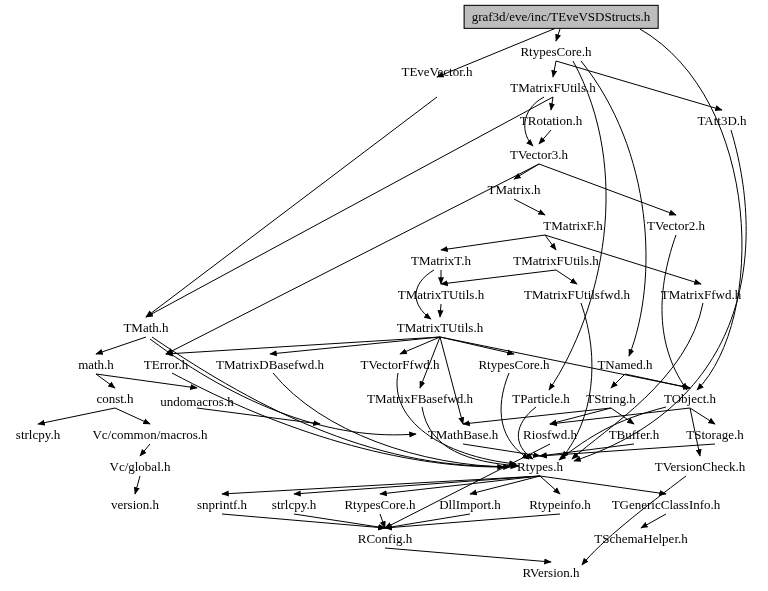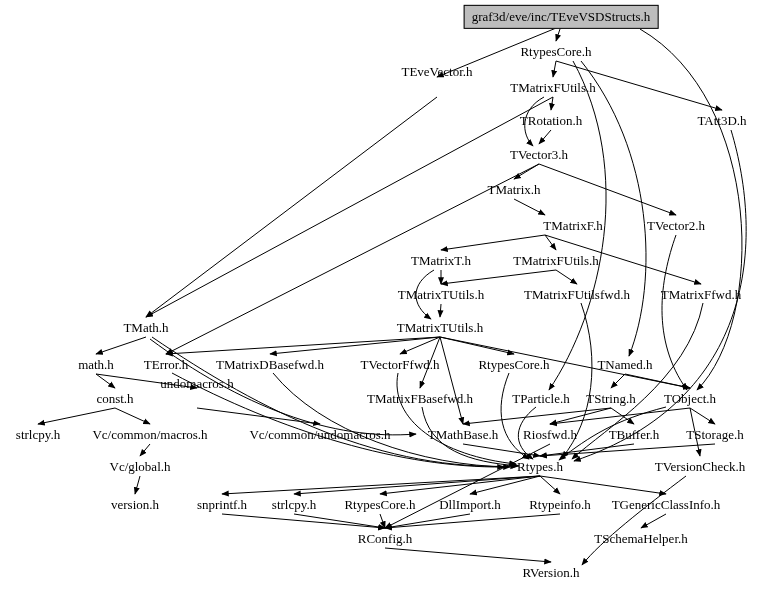--- a/index.html
+++ b/index.html
@@ -126,28 +126,27 @@
   <div class="node" style="left:701px;top:295px">TMatrixFfwd.h</div>
   <div class="node" style="left:146px;top:328px">TMath.h</div>
   <div class="node" style="left:440px;top:328px">TMatrixTUtils.h</div>
   <div class="node" style="left:96px;top:365px">math.h</div>
   <div class="node" style="left:166px;top:365px">TError.h</div>
   <div class="node" style="left:270px;top:365px">TMatrixDBasefwd.h</div>
   <div class="node" style="left:400px;top:365px">TVectorFfwd.h</div>
   <div class="node" style="left:514px;top:365px">RtypesCore.h</div>
   <div class="node" style="left:625px;top:365px">TNamed.h</div>
   <div class="node" style="left:115px;top:399px">const.h</div>
-  <div class="node" style="left:197px;top:384px">undomacros.h</div>
+  <div class="node" style="left:197px;top:402px">undomacros.h</div>
   <div class="node" style="left:420px;top:399px">TMatrixFBasefwd.h</div>
   <div class="node" style="left:541px;top:399px">TParticle.h</div>
   <div class="node" style="left:611px;top:399px">TString.h</div>
   <div class="node" style="left:690px;top:399px">TObject.h</div>
   <div class="node" style="left:38px;top:435px">strlcpy.h</div>
   <div class="node" style="left:150px;top:435px">Vc/common/macros.h</div>
-  <div class="node" style="left:320px;top:435px">Vc/common/undomacros.h</div>
   <div class="node" style="left:463px;top:435px">TMathBase.h</div>
   <div class="node" style="left:550px;top:435px">Riosfwd.h</div>
   <div class="node" style="left:634px;top:435px">TBuffer.h</div>
   <div class="node" style="left:715px;top:435px">TStorage.h</div>
   <div class="node" style="left:140px;top:467px">Vc/global.h</div>
   <div class="node" style="left:540px;top:467px">Rtypes.h</div>
   <div class="node" style="left:700px;top:467px">TVersionCheck.h</div>
   <div class="node" style="left:135px;top:505px">version.h</div>
   <div class="node" style="left:222px;top:505px">snprintf.h</div>
   <div class="node" style="left:294px;top:505px">strlcpy.h</div>

